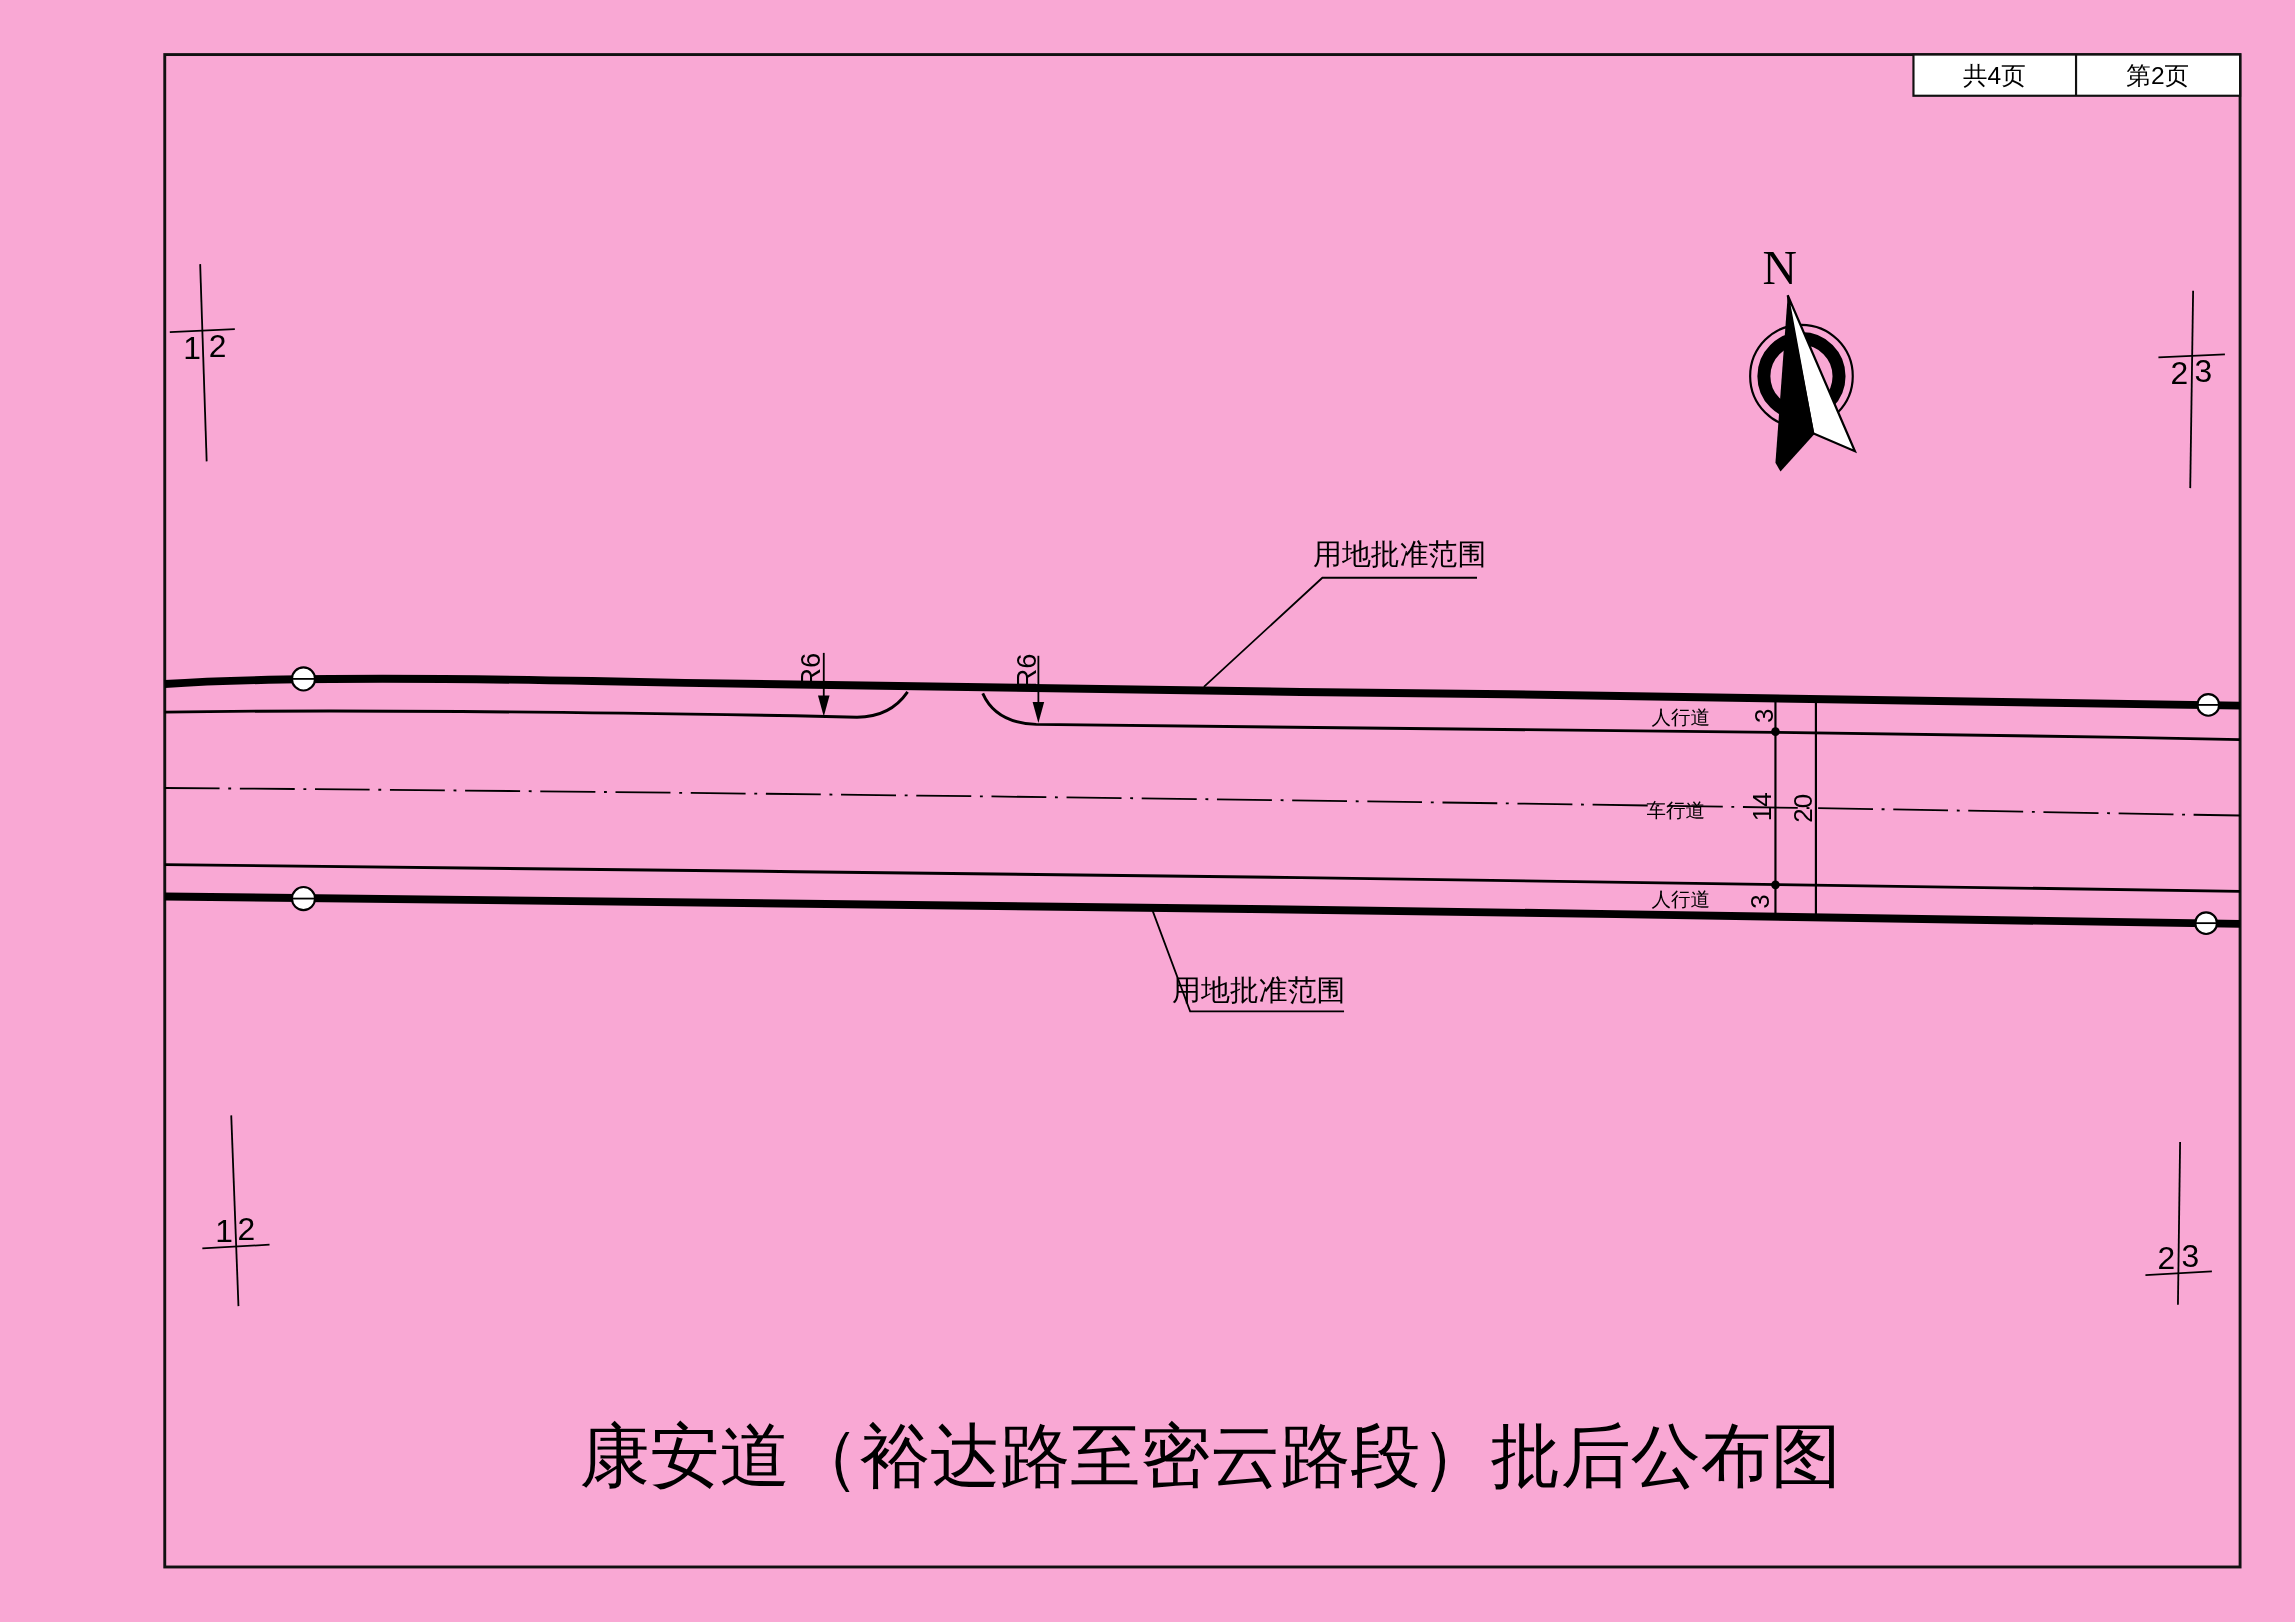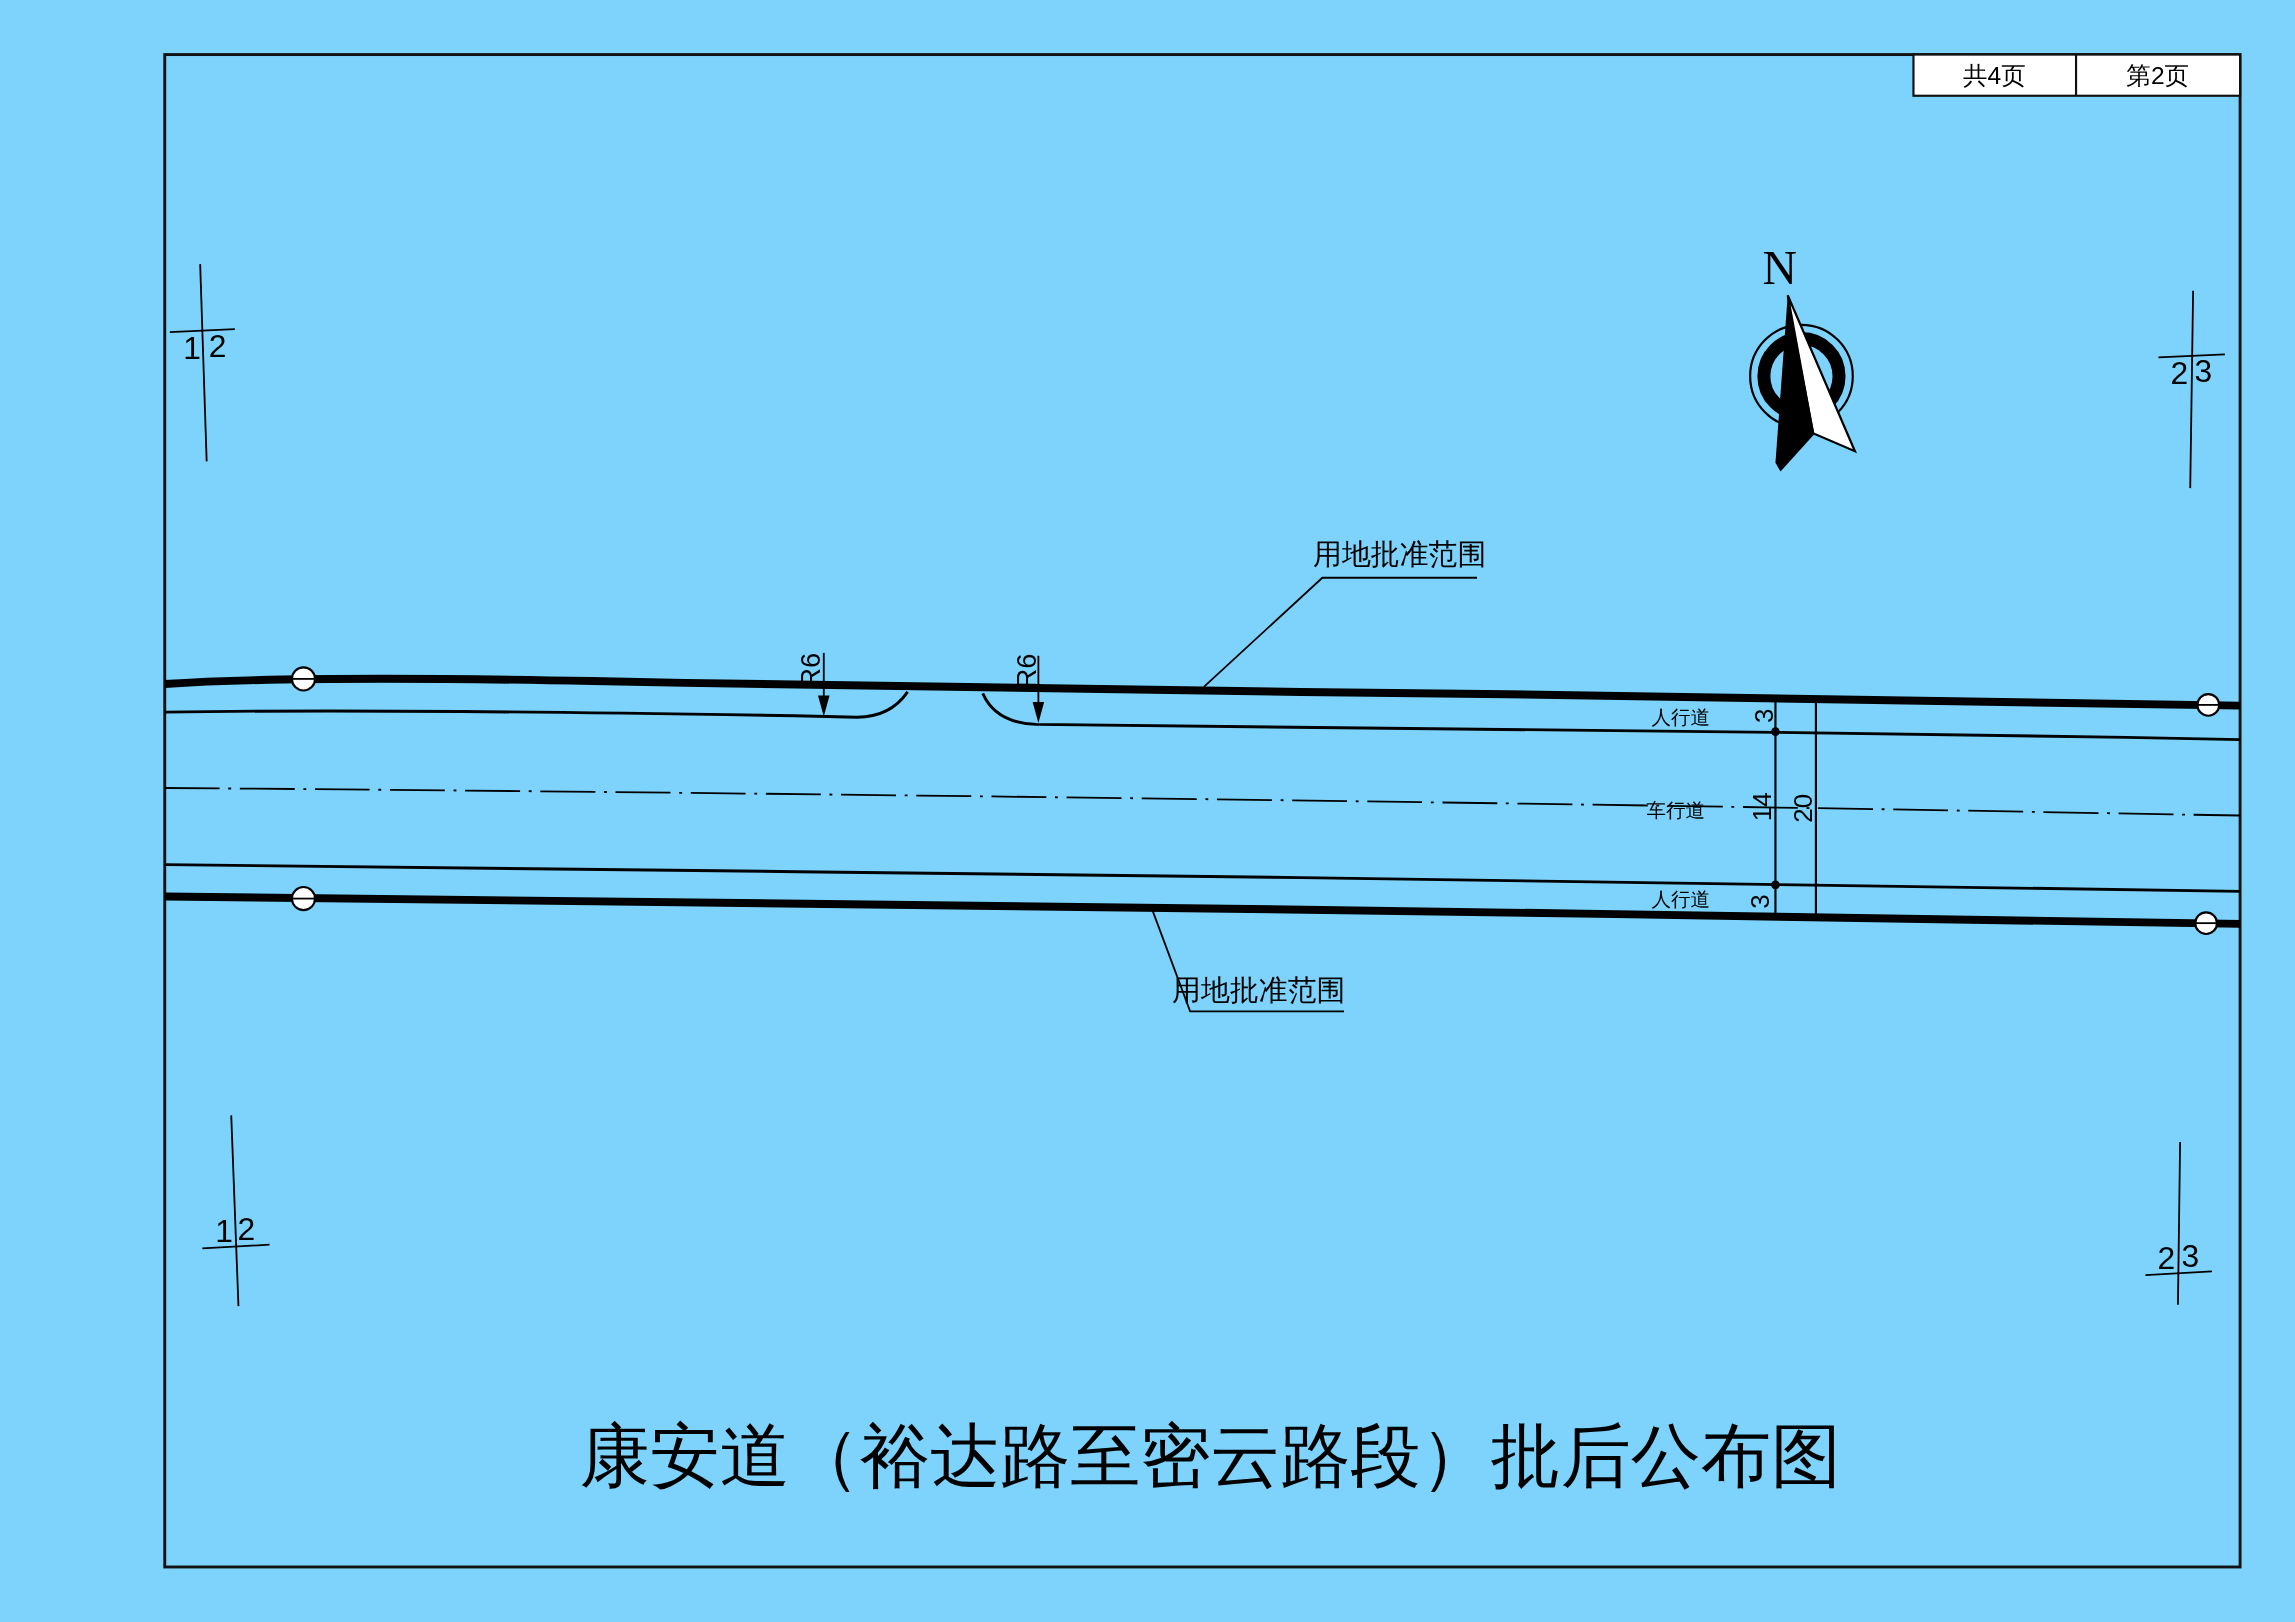--- a/index.html
+++ b/index.html
@@ -1,16 +1,16 @@
 <!DOCTYPE html>
 <html style="font-size:11.6px"><head>
 <meta charset="utf-8">
 <style>
   html,body{margin:0;padding:0;background:#ffffff;}
-  #sheet{position:relative;width:2295px;height:1623px;background:#7dd3fc;overflow:hidden;
+  #sheet{position:relative;width:2295px;height:1623px;background:#f9a8d4;overflow:hidden;
          font-family:"Liberation Sans","DejaVu Sans",sans-serif;}
   svg{position:absolute;left:0;top:0;}
   text{fill:#000;}
   .cad{font-family:"Liberation Sans","DejaVu Sans",sans-serif;}
   .serif{font-family:"Liberation Serif","DejaVu Serif",serif;}
 </style>
 </head>
 <body>
 
 <div id="sheet">

